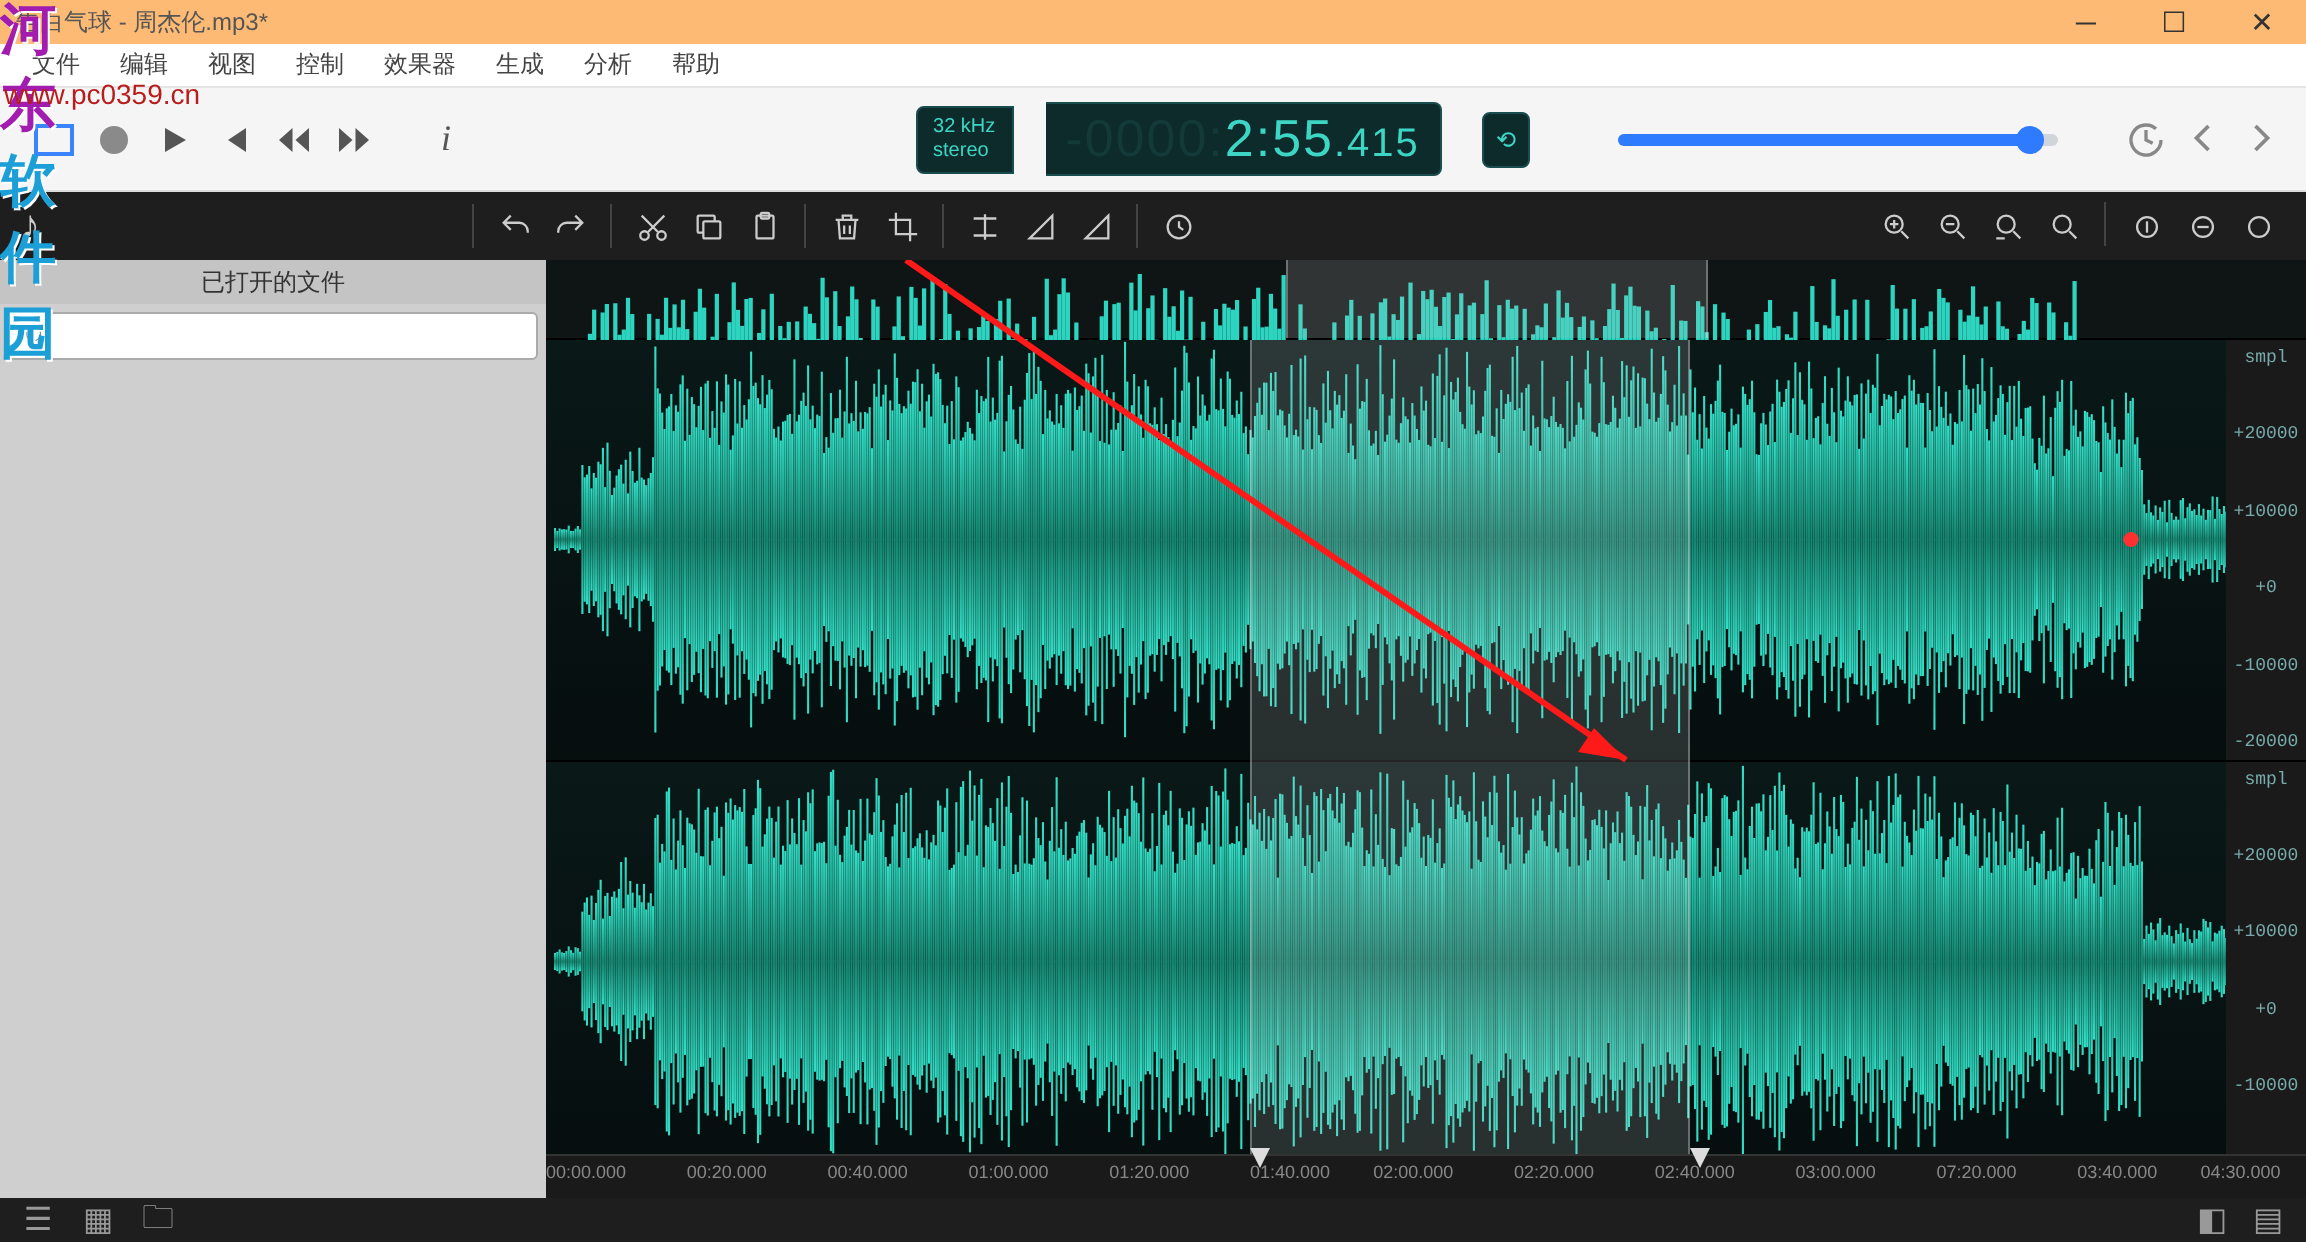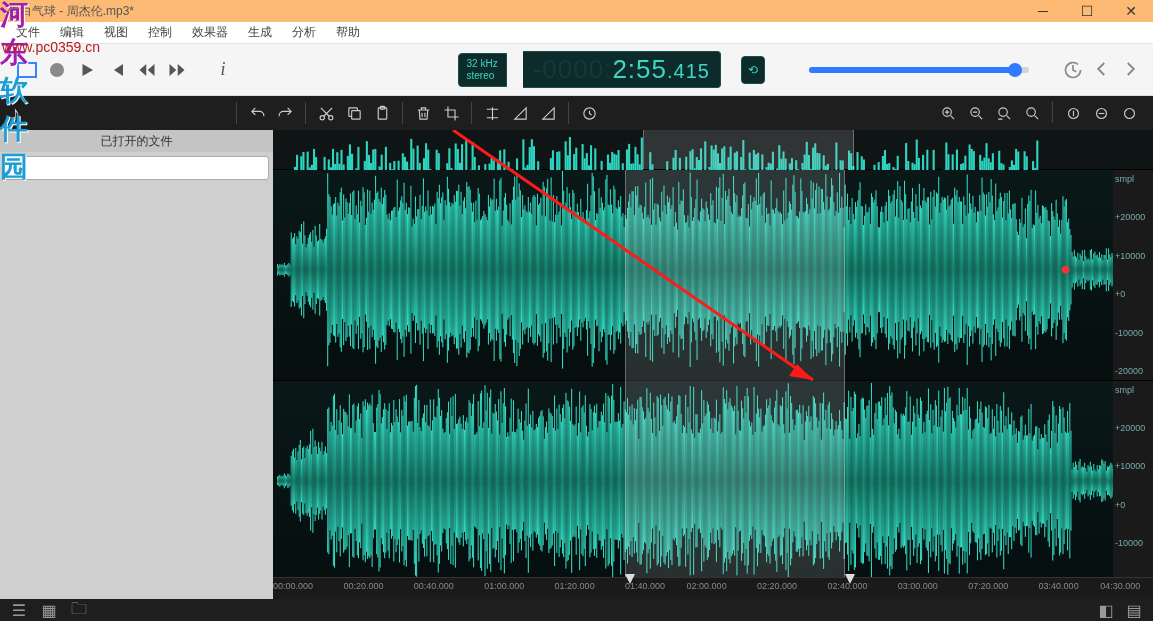--- a/index.html
+++ b/index.html
@@ -61,21 +61,21 @@
 .file-item .badges span.g{background:#9a9a9a;color:#ddd;}
 
 
 .wavearea{flex:1;background:#0a0a0a;position:relative;overflow:hidden;}
 .overview{height:40px;background:#0f1414;position:relative;border-bottom:1px solid #000;}
 .ov-wave{position:absolute;inset:4px 30px 4px 4px;}
 .channel{height:210px;position:relative;background:linear-gradient(#0a1818,#060e0e);}
 .channel + .channel{border-top:1px solid #000;}
 .ch-wave{position:absolute;inset:0 40px 0 4px;}
 .ruler-y{position:absolute;right:0;top:0;bottom:0;width:40px;background:#1a1a1a;font-size:9px;color:#7aa;display:flex;flex-direction:column;justify-content:space-between;padding:4px 2px;}
-.ruler-y span{text-align:left;}
+.ruler-y span{text-align:center;font-family:Liberation Mono, monospace;}
 .selection{position:absolute;top:0;bottom:0;background:rgba(200,200,200,0.18);border-left:1px solid rgba(255,255,255,.3);border-right:1px solid rgba(255,255,255,.3);}
 .timeruler{height:22px;background:#1a1a1a;position:relative;font-size:9px;color:#888;border-top:1px solid #333;}
 .timeruler .tick{position:absolute;top:3px;}
 .timeruler .handle{position:absolute;top:-4px;width:10px;height:10px;background:#ddd;clip-path:polygon(0 0,100% 0,50% 100%);}
 
 
 .arrow{position:absolute;pointer-events:none;}
 
 
 .statusbar{height:22px;background:#1e1e1e;display:flex;align-items:center;padding:0 10px;gap:12px;color:#999;}

